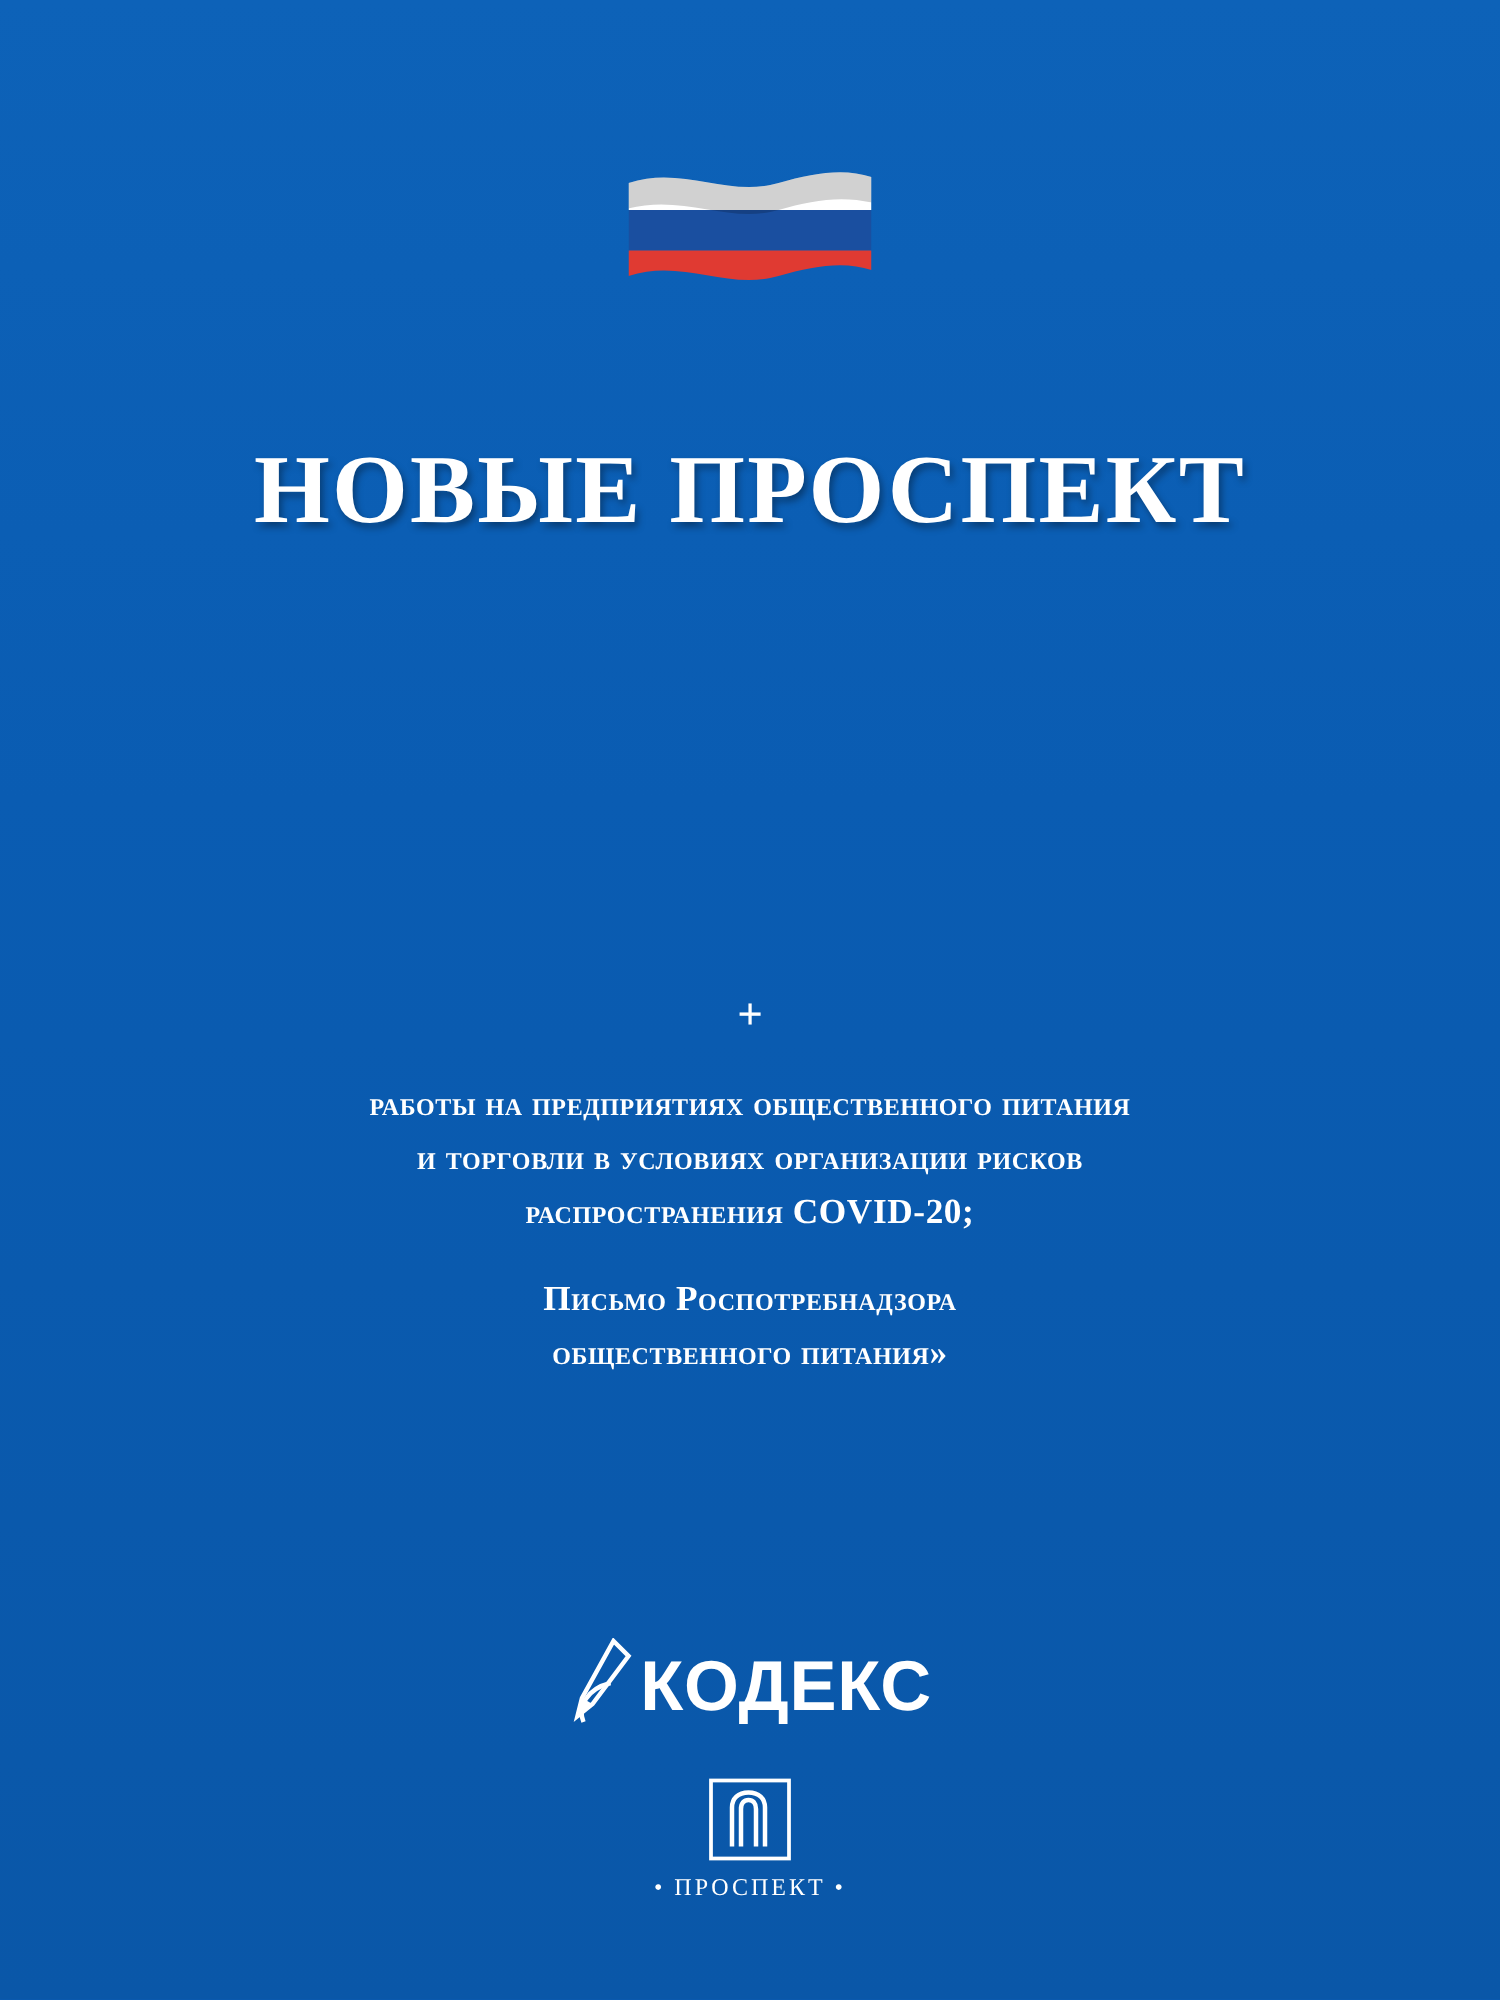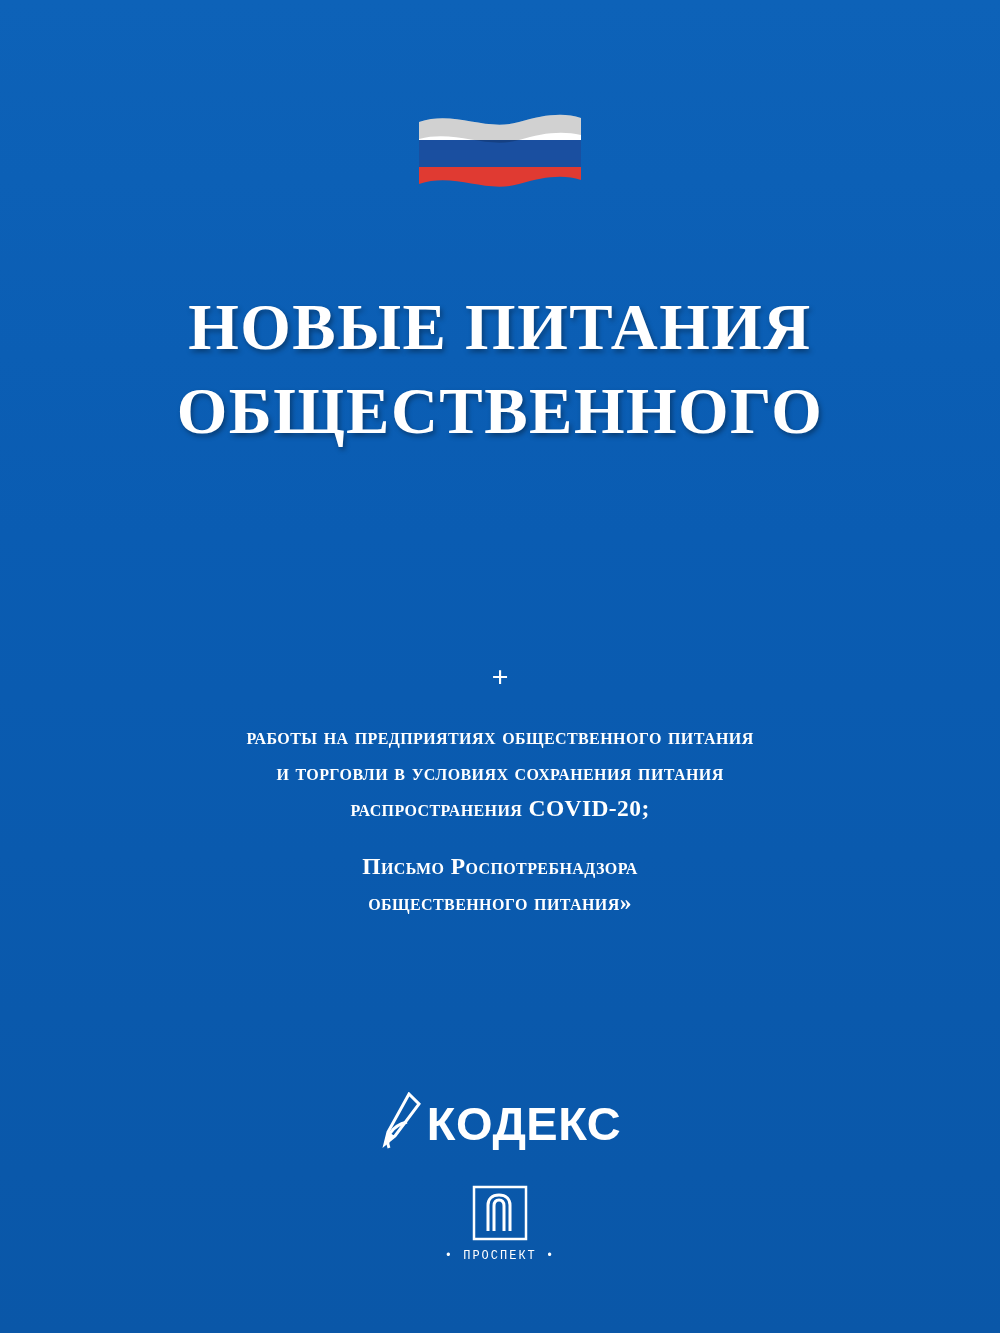--- a/index.html
+++ b/index.html
@@ -124,22 +124,22 @@
     top: 1185px;
     left: 0;
     width: 1000px;
     display: flex;
     flex-direction: column;
     align-items: center;
   }
   .pub-mark { margin-bottom: 4px; }
   .pub-name {
     color: #ffffff;
-    font-family: Liberation Mono, monospace;
-    font-size: 12px;
+    font-family: Liberation Serif, serif;
+    font-size: 16px;
     letter-spacing: 2px;
     font-weight: normal;
   }
 </style>
 </head>
 <body>
 
 <div class="cover">
 
   <div class="flag-wrap">
@@ -156,29 +156,28 @@
           <rect x="0" y="59" width="170" height="46" fill="#e03a32"></rect>
         </g>
         <g clip-path="url(#waveclip)" opacity="0.18">
           <path d="M0,0 C40,-10 70,14 104,4 C128,-3 148,-6 170,0 L170,20 C148,14 128,17 104,24 C70,34 40,12 0,24 Z" fill="#000000" transform="translate(0,8)"></path>
         </g>
       </svg>
     </div>
   </div>
 
   <div class="title-block">
-    <div class="title-line">НОВЫЕ ПИТАНИЯ</div>
-    <div class="title-line">ОБЩЕСТВЕННОГО</div>
+    <div class="title-line">НОВЫЕ ПРОСПЕКТ</div>
   </div>
 
   <div class="plus">+</div>
 
   <div class="subtitle-block">
     <div class="sub-line">работы на предприятиях общественного питания</div>
-    <div class="sub-line">и торговли в условиях сохранения питания</div>
+    <div class="sub-line">и торговли в условиях организации рисков</div>
     <div class="sub-line">распространения COVID-20;</div>
     <div class="sub-gap"></div>
     <div class="sub-line">Письмо Роспотребнадзора</div>
     <div class="sub-line">общественного питания»</div>
   </div>
 
   <div class="kodeks">
     <div class="kodeks-inner">
       <span>
         <svg width="46" height="58" viewBox="0 0 46 58" xmlns="http://www.w3.org/2000/svg">

